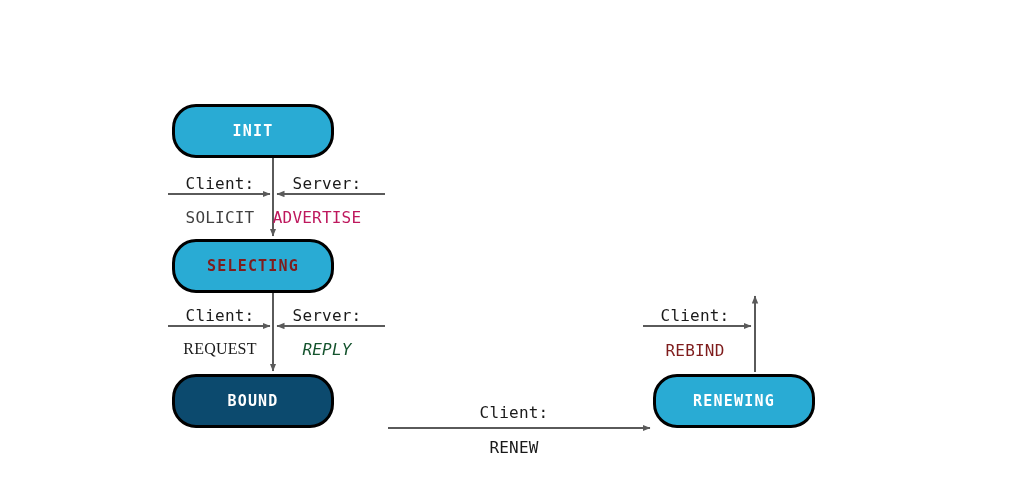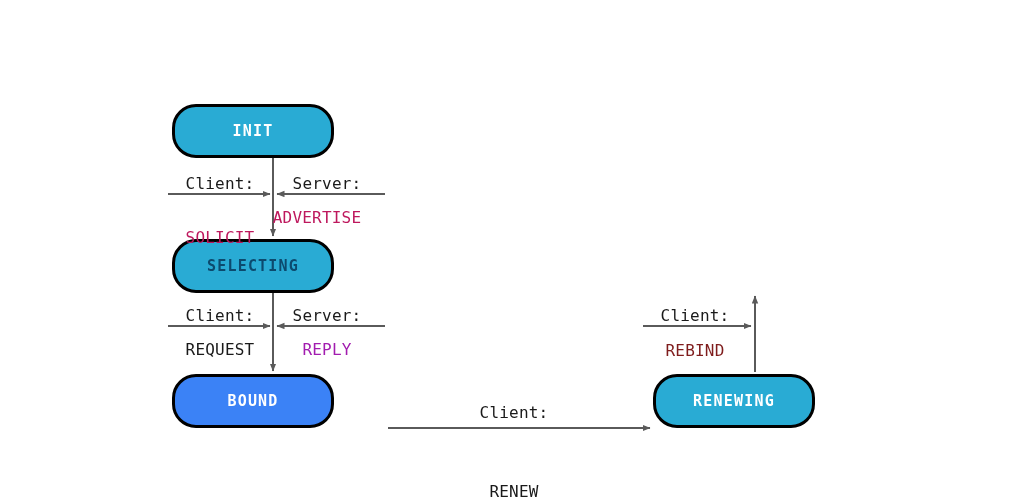--- a/index.html
+++ b/index.html
@@ -82,39 +82,39 @@
     <line x1="388" y1="428" x2="650" y2="428" stroke="#5a5a5a" stroke-width="2" marker-end="url(#ah)"></line>
 
     <line x1="755" y1="372" x2="755" y2="296" stroke="#5a5a5a" stroke-width="2" marker-end="url(#ah)"></line>
 
     <line x1="643" y1="326" x2="751" y2="326" stroke="#5a5a5a" stroke-width="2" marker-end="url(#ah)"></line>
   </svg>
 
   <div class="node" style="left: 172px; top: 104px; background: rgb(41, 171, 212); border-color: rgb(0, 0, 0); color: rgb(255, 255, 255);">
     <span>INIT</span>
   </div>
-  <div class="node" style="left: 172px; top: 239px; background: rgb(41, 171, 212); border-color: rgb(0, 0, 0); color: #0c4a6e;">
+  <div class="node" style="left: 172px; top: 239px; background: rgb(41, 171, 212); border-color: rgb(0, 0, 0); color: #7f1d1d;">
     <span>SELECTING</span>
   </div>
-  <div class="node" style="left: 172px; top: 374px; background: #3b82f6; border-color: rgb(0, 0, 0); color: rgb(255, 255, 255);">
+  <div class="node" style="left: 172px; top: 374px; background: #0c4a6e; border-color: rgb(0, 0, 0); color: rgb(255, 255, 255);">
     <span>BOUND</span>
   </div>
   <div class="node" style="left: 653px; top: 374px; background: rgb(41, 171, 212); border-color: rgb(0, 0, 0); color: rgb(255, 255, 255); align-items: center;">
     <span>RENEWING</span>
   </div>
 
   <div class="edge-label center" style="left: 220px; top: 174px; color: rgb(26, 26, 26);">Client:</div>
   <div class="edge-label center" style="left: 327px; top: 174px; color: rgb(26, 26, 26);">Server:</div>
-  <div class="edge-label center" style="left: 220px; top: 208px; color: #be185d; margin-top: 20px;">SOLICIT</div>
+  <div class="edge-label center" style="left: 220px; top: 208px; color: #404040;">SOLICIT</div>
   <div class="edge-label center" style="left: 317px; top: 208px; color: #be185d;">ADVERTISE</div>
 
   <div class="edge-label center" style="left: 220px; top: 306px; color: rgb(26, 26, 26);">Client:</div>
   <div class="edge-label center" style="left: 327px; top: 306px; color: rgb(26, 26, 26);">Server:</div>
-  <div class="edge-label center" style="left: 220px; top: 340px; color: rgb(26, 26, 26);">REQUEST</div>
-  <div class="edge-label center" style="left: 327px; top: 340px; color: #a21caf;">REPLY</div>
+  <div class="edge-label center" style="left: 220px; top: 340px; color: rgb(26, 26, 26); font-family: Liberation Serif, serif;">REQUEST</div>
+  <div class="edge-label center" style="left: 327px; top: 340px; color: #14532d; font-style: italic;">REPLY</div>
 
   <div class="edge-label center" style="left: 514px; top: 403px; color: rgb(26, 26, 26);">Client:</div>
-  <div class="edge-label center" style="left: 514px; top: 438px; color: rgb(26, 26, 26); margin-top: 44px;">RENEW</div>
+  <div class="edge-label center" style="left: 514px; top: 438px; color: rgb(26, 26, 26);">RENEW</div>
 
   <div class="edge-label center" style="left: 695px; top: 306px; color: rgb(26, 26, 26);">Client:</div>
   <div class="edge-label center" style="left: 695px; top: 341px; color: #7f1d1d;">REBIND</div>
 
 </div>
 
 </body></html>

